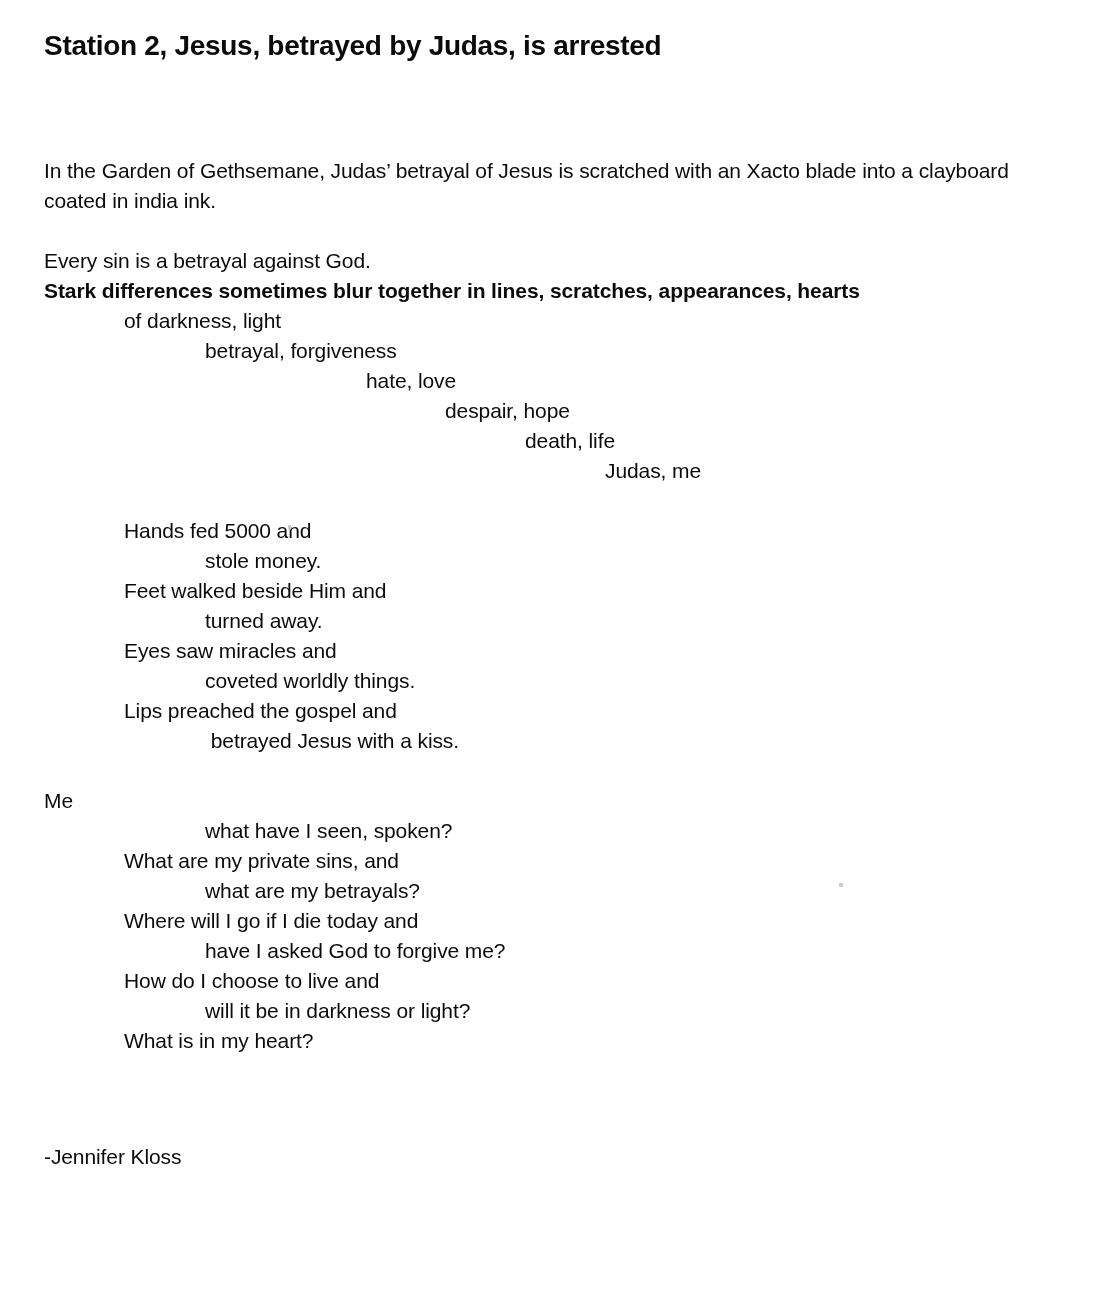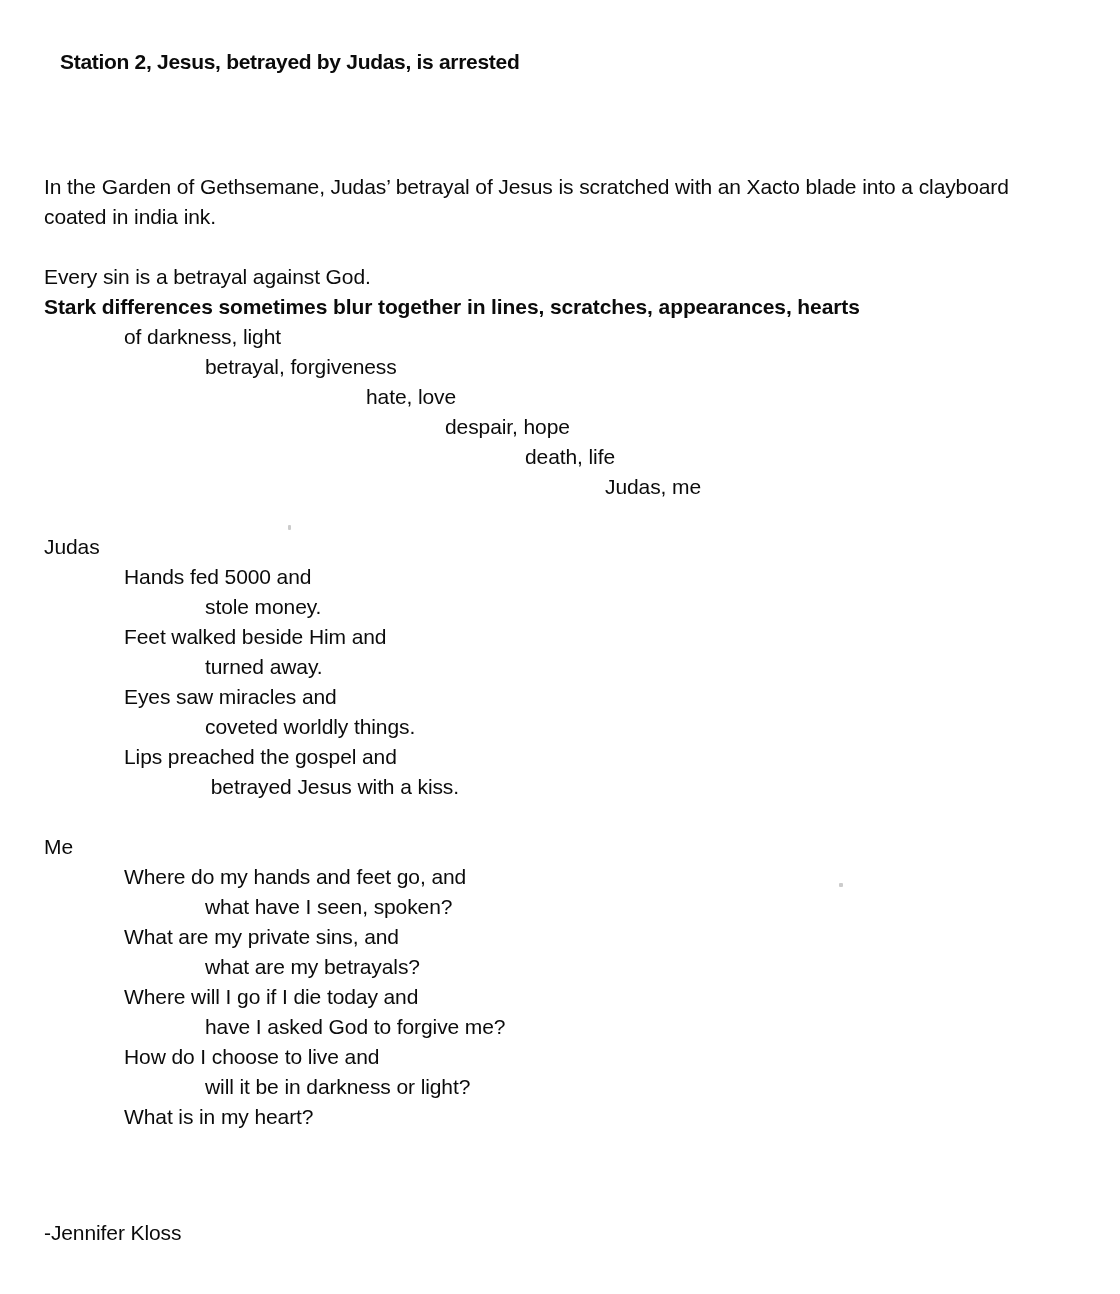--- a/index.html
+++ b/index.html
@@ -12,22 +12,22 @@
     font-family: "Liberation Sans", sans-serif;
     position: relative;
     overflow: hidden;
   }
   .page {
     position: absolute;
     inset: 0;
     padding: 30px 20px 0 44px;
   }
   .doc-title {
-    margin: 16px;
-    font-size: 21px;
+    margin: 0;
+    font-size: 28px;
     font-weight: 700;
     line-height: 32px;
     letter-spacing: -0.3px;
   }
   .body-text {
     font-size: 21px;
     line-height: 30px;
     letter-spacing: -0.1px;
   }
   .intro { margin-top: 94px; }
@@ -61,37 +61,35 @@
         <div class="line" style="padding-left: 80px;">of darkness, light</div>
         <div class="line" style="padding-left: 161px;">betrayal, forgiveness</div>
         <div class="line" style="padding-left: 322px;">hate, love</div>
         <div class="line" style="padding-left: 401px;">despair, hope</div>
         <div class="line" style="padding-left: 481px;">death, life</div>
         <div class="line" style="padding-left: 561px;">Judas, me</div>
       </div>
   </div>
 
   <div class="stanza body-text">
-    <div class="line">Judas</div>
     <div>
         <div class="line" style="padding-left: 80px;">Hands fed 5000 and</div>
         <div class="line" style="padding-left: 161px;">stole money.</div>
         <div class="line" style="padding-left: 80px;">Feet walked beside Him and</div>
         <div class="line" style="padding-left: 161px;">turned away.</div>
         <div class="line" style="padding-left: 80px;">Eyes saw miracles and</div>
         <div class="line" style="padding-left: 161px;">coveted worldly things.</div>
         <div class="line" style="padding-left: 80px;">Lips preached the gospel and</div>
         <div class="line" style="padding-left: 161px;"> betrayed Jesus with a kiss.</div>
       </div>
   </div>
 
   <div class="stanza body-text">
     <div class="line">Me</div>
     <div>
-        <div class="line" style="padding-left: 80px;">Where do my hands and feet go, and</div>
         <div class="line" style="padding-left: 161px;">what have I seen, spoken?</div>
         <div class="line" style="padding-left: 80px;">What are my private sins, and</div>
         <div class="line" style="padding-left: 161px;">what are my betrayals?</div>
         <div class="line" style="padding-left: 80px;">Where will I go if I die today and</div>
         <div class="line" style="padding-left: 161px;">have I asked God to forgive me?</div>
         <div class="line" style="padding-left: 80px;">How do I choose to live and</div>
         <div class="line" style="padding-left: 161px;">will it be in darkness or light?</div>
         <div class="line" style="padding-left: 80px;">What is in my heart?</div>
       </div>
   </div>

